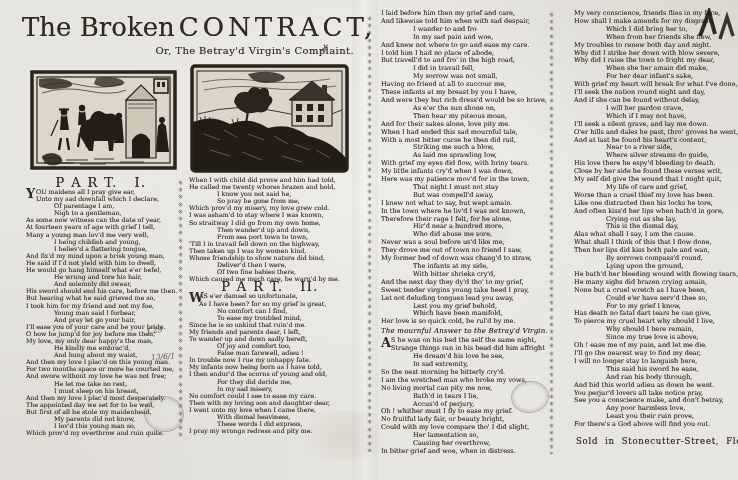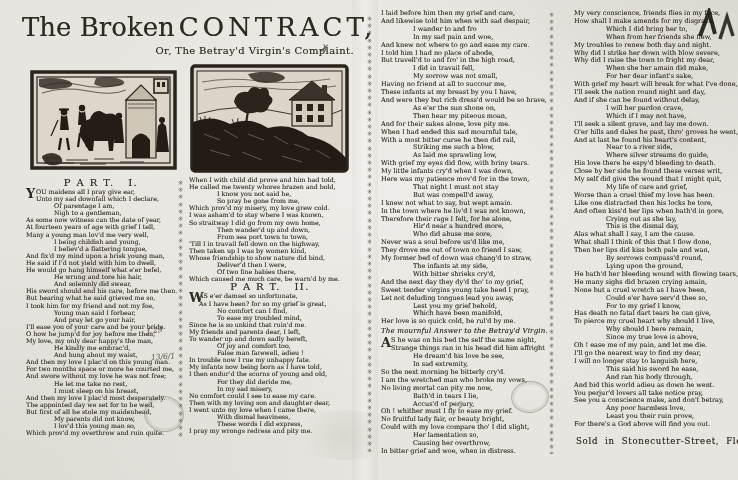--- a/index.html
+++ b/index.html
@@ -38,21 +38,21 @@
   .orn1{left:175px;top:180px;height:258px;}
   .orn2{left:364px;top:16px;height:436px;}
   .orn3{left:546px;top:12px;height:442px;}
   
   .col{position:absolute;}
   .vline{white-space:pre;text-shadow:0 0 .45px rgba(58,52,42,.55);}
   .colL .vline{font-size:6.3px;line-height:7.1px;}
   .colR .vline{font-size:6.5px;line-height:7.9px;}
   .colL .ind{padding-left:28px;}
   .colR .ind{padding-left:32px;}
-  .part-heading{text-align:center;font-size:10px;letter-spacing:1.4px;line-height:10px;
+  .part-heading{text-align:center;font-size:13px;letter-spacing:1.4px;line-height:10px;
     white-space:pre;color:#332d24;text-shadow:0 0 .5px rgba(51,45,36,.6);}
   .part-heading.italic{font-style:italic;font-size:7px;letter-spacing:.2px;line-height:11px;}
   .seg{position:relative;}
   .cap{position:absolute;left:0;top:-1px;font-size:13px;line-height:13px;font-weight:bold;color:#2e2921;}
   .capline{padding-left:10px;}
   .imprint{margin-top:7px;font-size:8.6px;letter-spacing:.7px;word-spacing:3.5px;
     padding-left:2px;white-space:pre;color:#332d24;text-shadow:0 0 .5px rgba(51,45,36,.55);}
   
   .note{position:absolute;font-style:italic;color:rgba(92,86,73,.8);
     text-shadow:0 0 .4px rgba(92,86,73,.4);}

